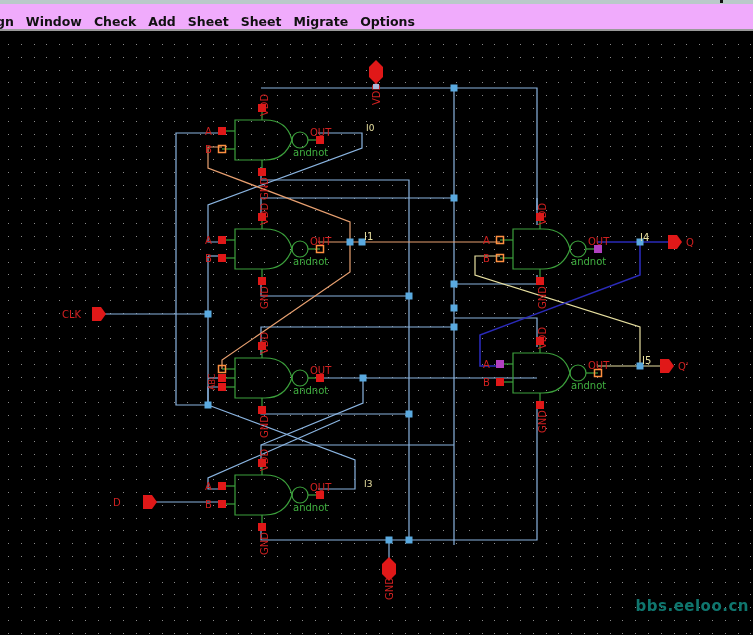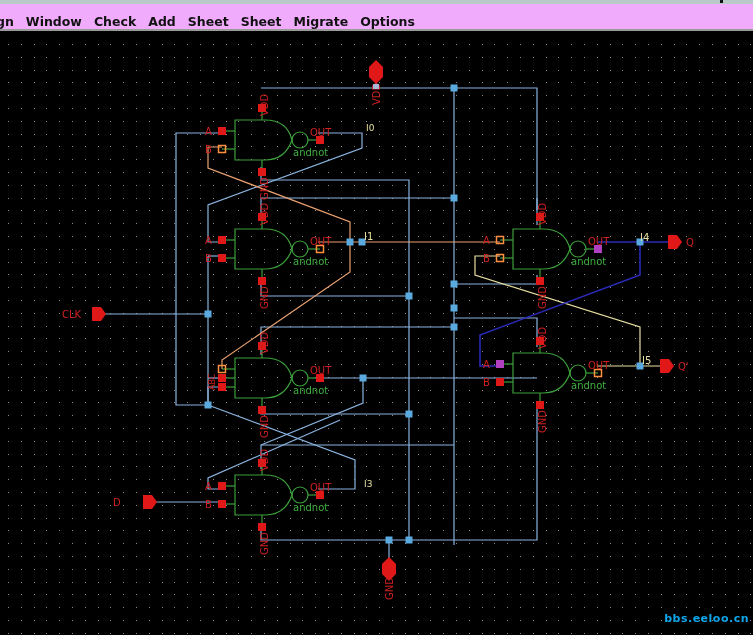--- a/index.html
+++ b/index.html
@@ -4,21 +4,21 @@
 <style>
   html, body { margin: 0; padding: 0; background: #000; }
   body { width: 753px; height: 635px; overflow: hidden; position: relative; font-family: "DejaVu Sans", sans-serif; }
   .titlestrip { position: absolute; left: 0; top: 0; width: 753px; height: 4px; background: #b9c9c9; }
   .menubar { position: absolute; left: 0; top: 4px; width: 753px; height: 27px; background: #f0abfc; border-bottom: 2px solid #9a9a9a; box-sizing: border-box; display: flex; align-items: flex-end; }
   .menu-item { font-size: 12.5px; font-weight: bold; color: #111; padding: 0 6px; white-space: nowrap; cursor: default; }
   .menu-item:first-child { padding-left: 0; margin-left: -4px; }
   .corner { position: absolute; right: 30px; top: 0; width: 3px; height: 3px; background: #111; }
   .canvas { position: absolute; left: 0; top: 31px; width: 753px; height: 604px; background: #000; }
   svg text { font-family: "DejaVu Sans", sans-serif; }
-  .watermark { position: absolute; right: 4px; bottom: 10px; font-size: 11px; color: #0ea5e9; font-weight: bold; letter-spacing: 0.5px; }
+  .watermark { position: absolute; right: 4px; bottom: 20px; font-size: 15px; color: #0f766e; font-weight: bold; letter-spacing: 0.5px; }
 </style>
 </head>
 <body>
 
 <div class="titlestrip"></div>
 <div class="corner"></div>
 <div class="menubar" id="menubar">
     <span class="menu-item">gn</span>
     <span class="menu-item">Window</span>
     <span class="menu-item">Check</span>

